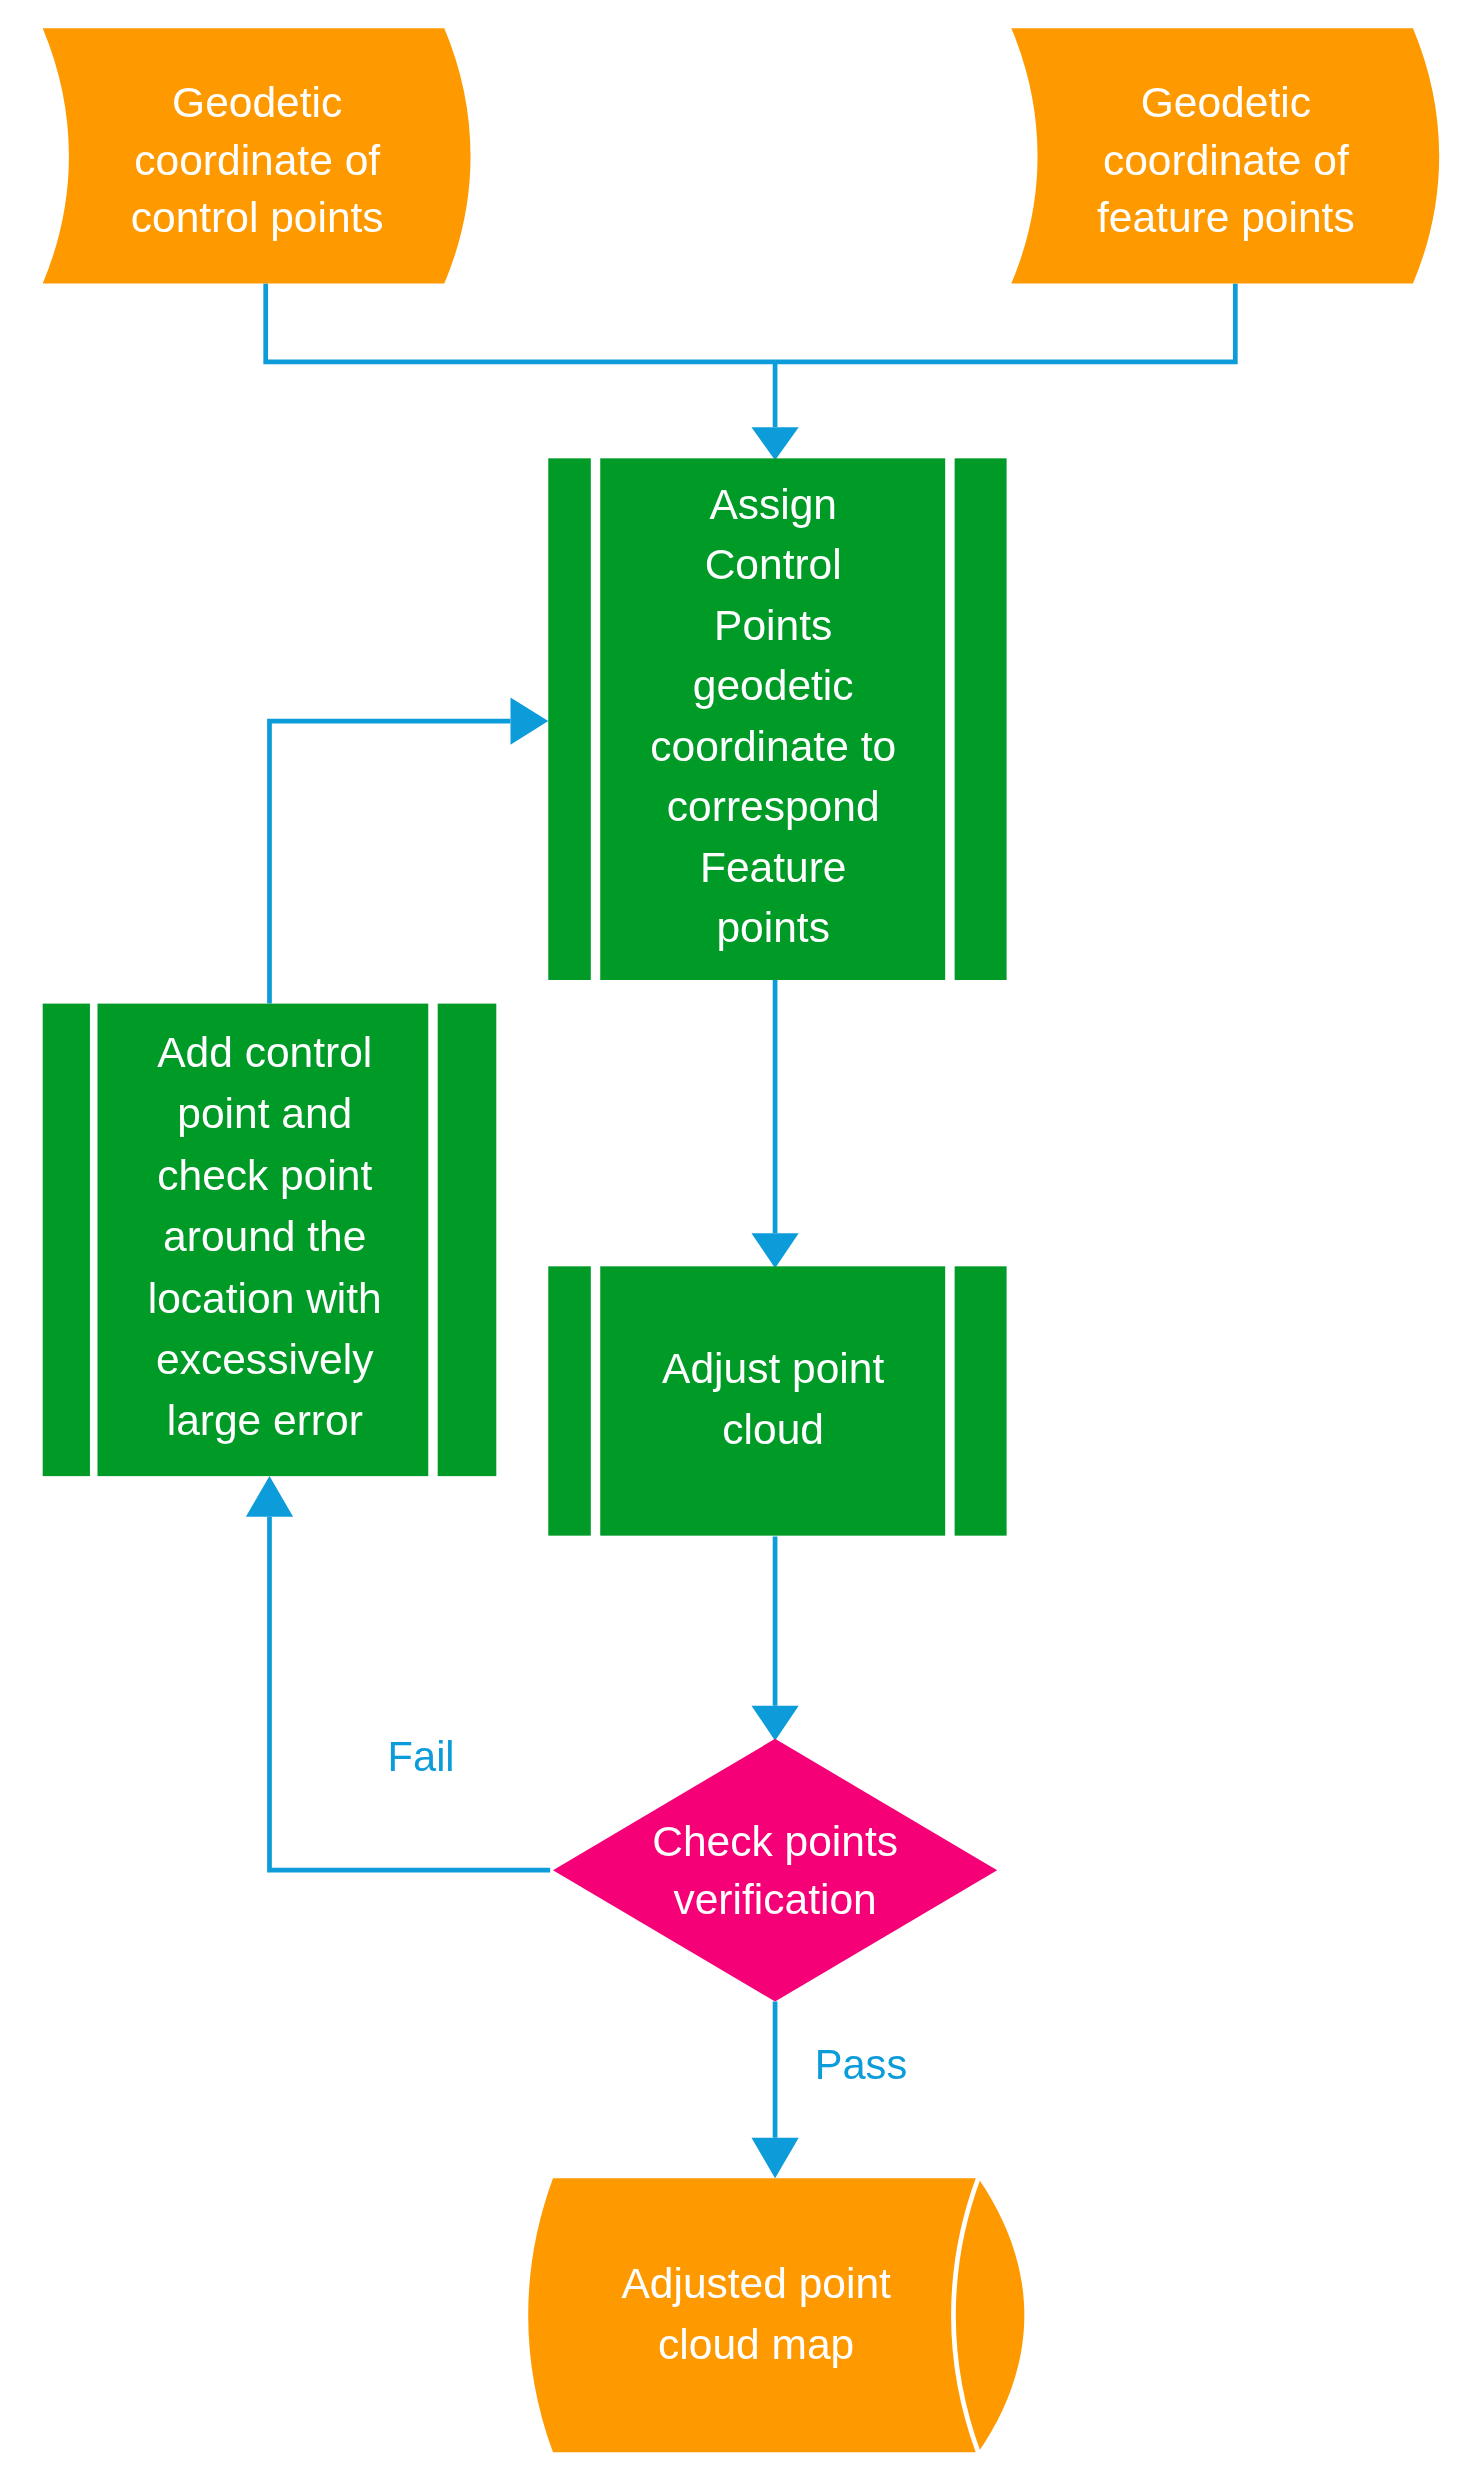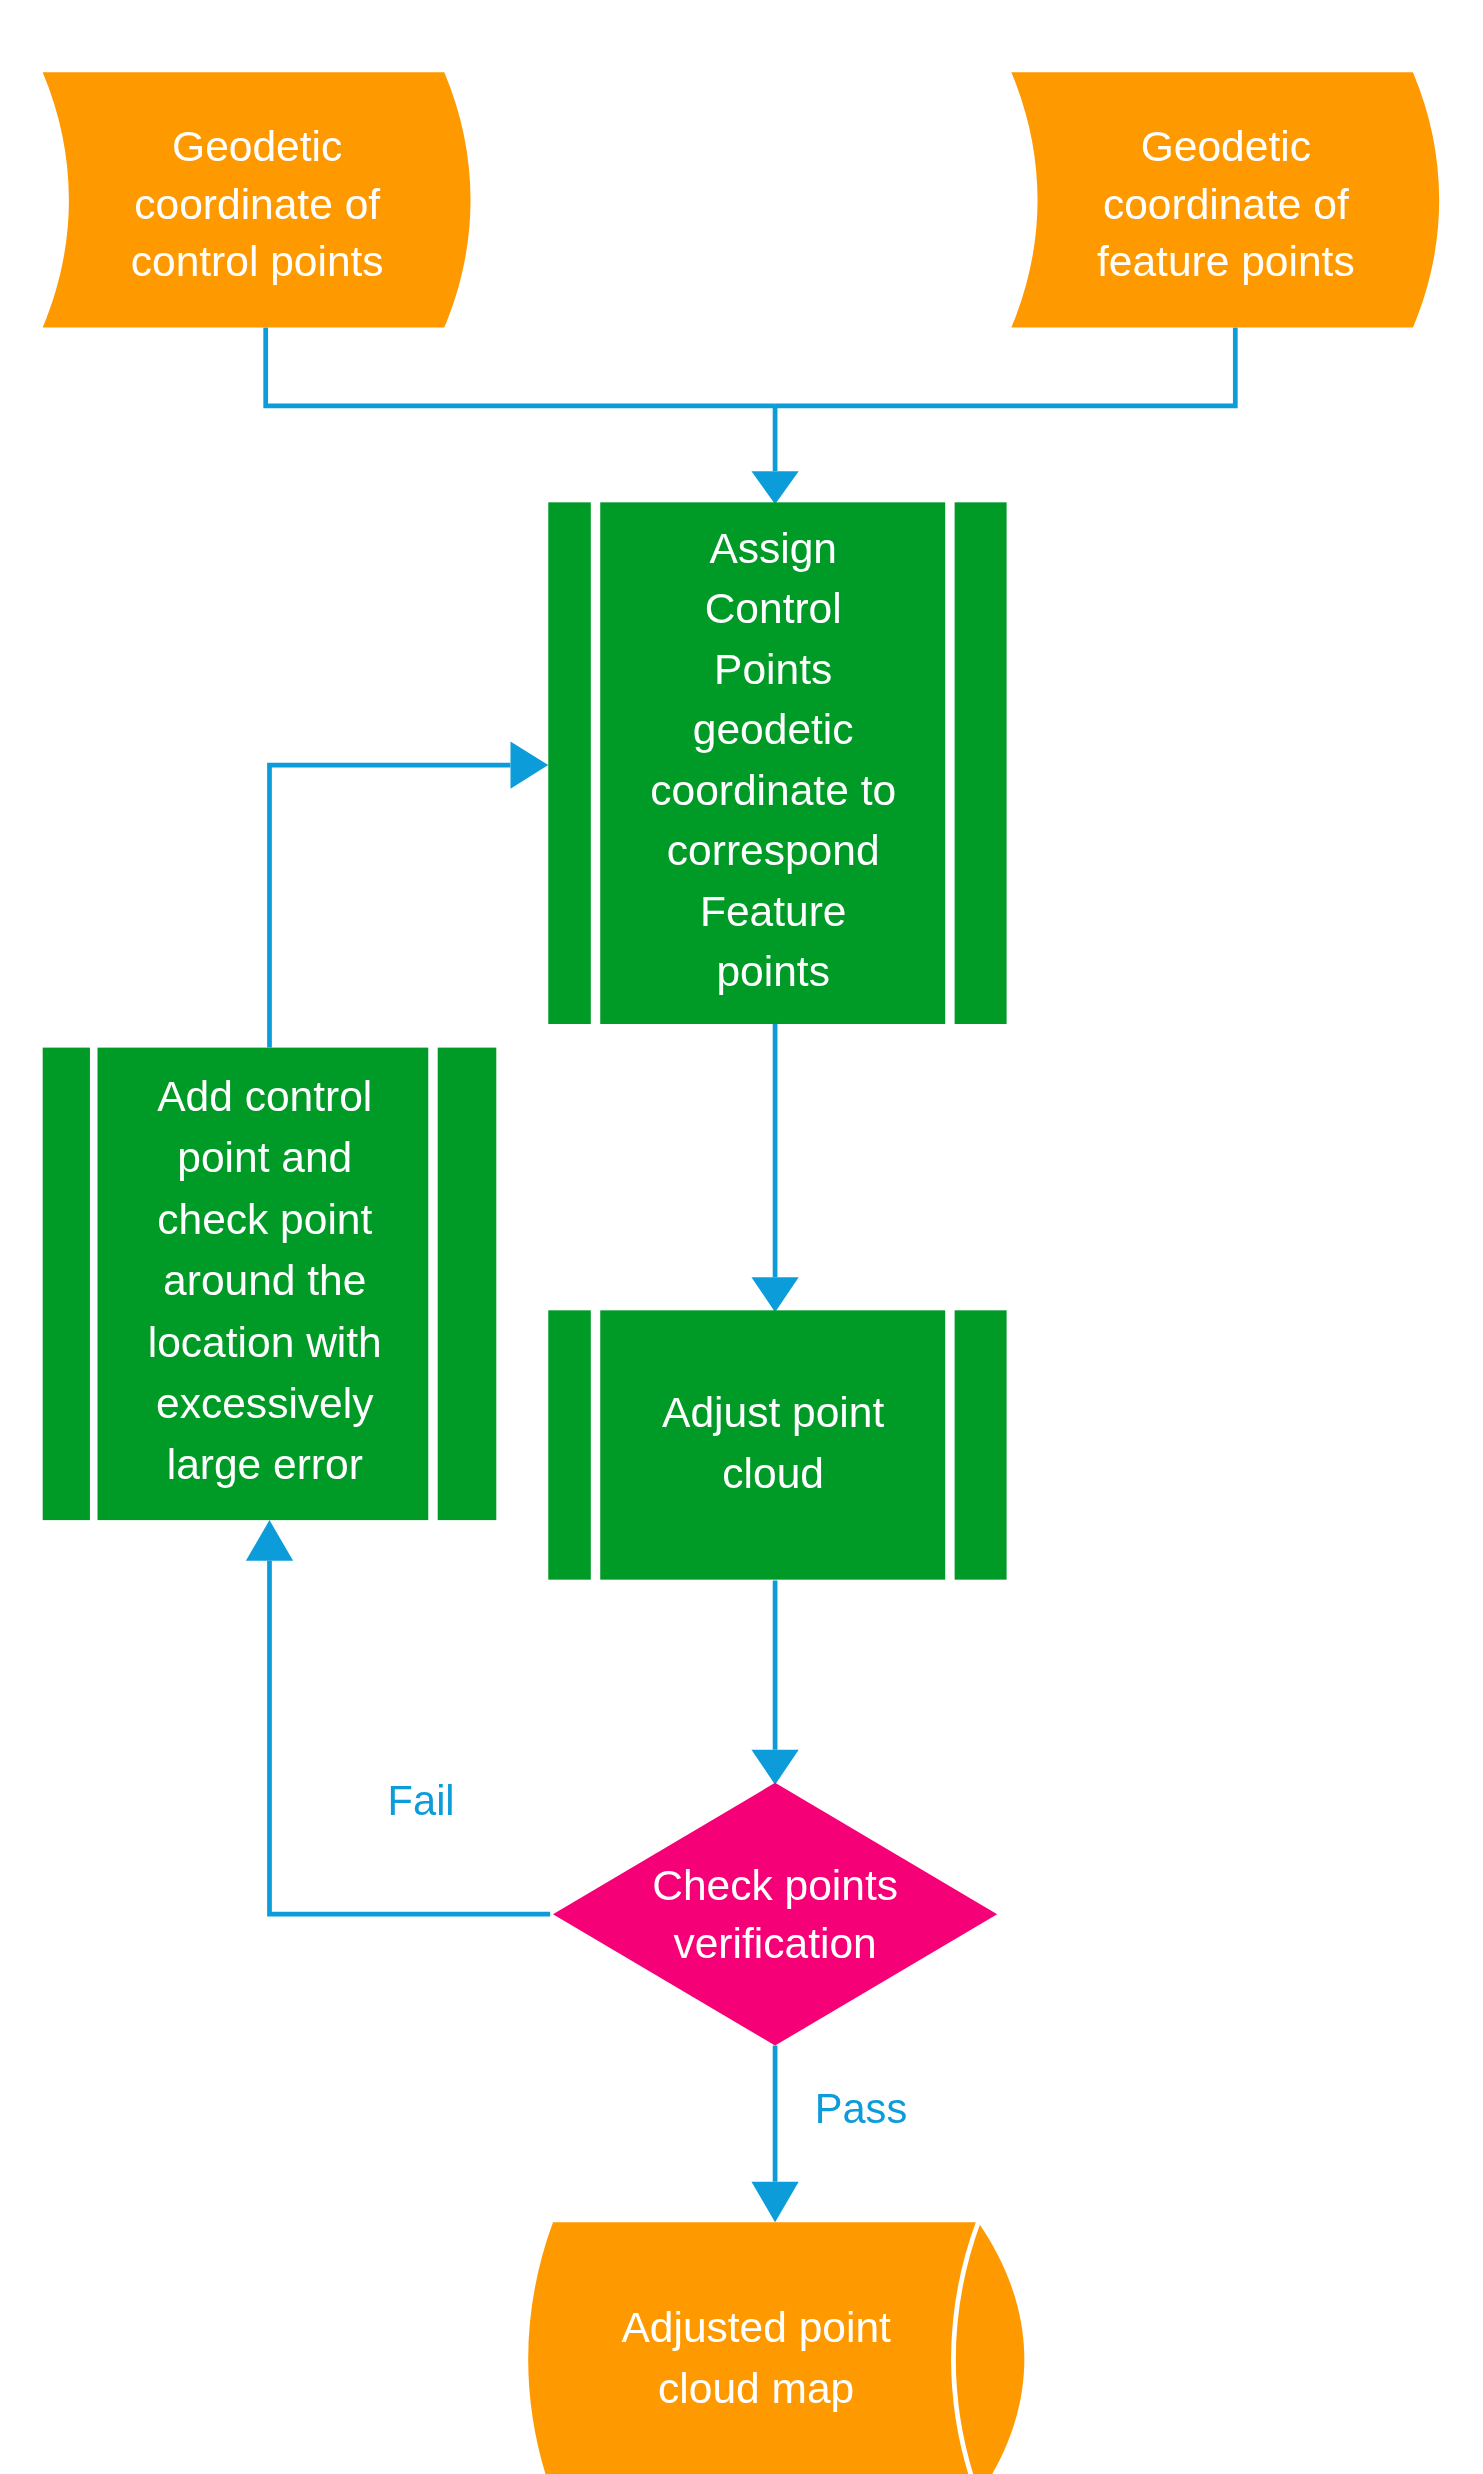--- a/index.html
+++ b/index.html
@@ -11,21 +11,20 @@
     width: 1484px;
     height: 2475px;
     font-family: "Liberation Sans", sans-serif;
     overflow: hidden;
   }
   #flow-root {
     position: relative;
     width: 1484px;
     height: 2116px;
     background: #ffffff;
-    margin-top: 44px;
   }
   svg.flow-canvas {
     position: absolute;
     top: 0;
     left: 0;
     width: 1484px;
     height: 2475px;
     display: block;
   }
   .node-text {

